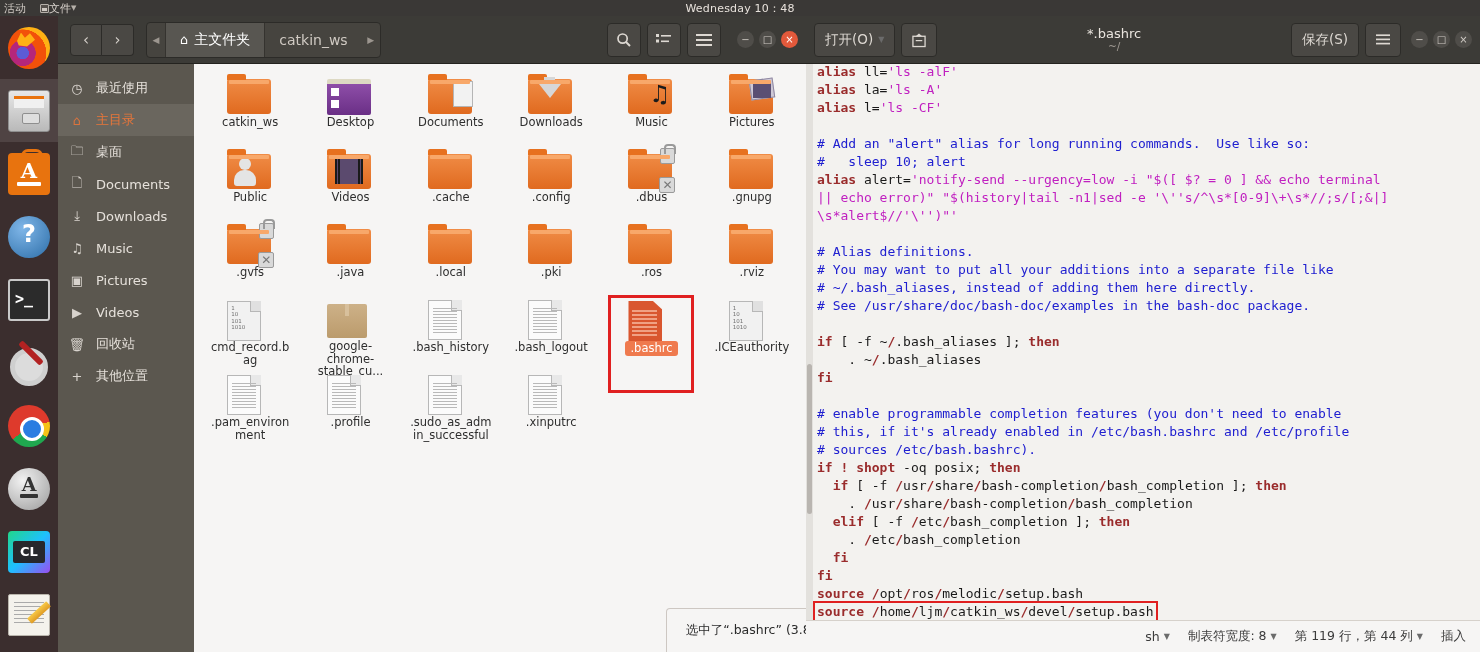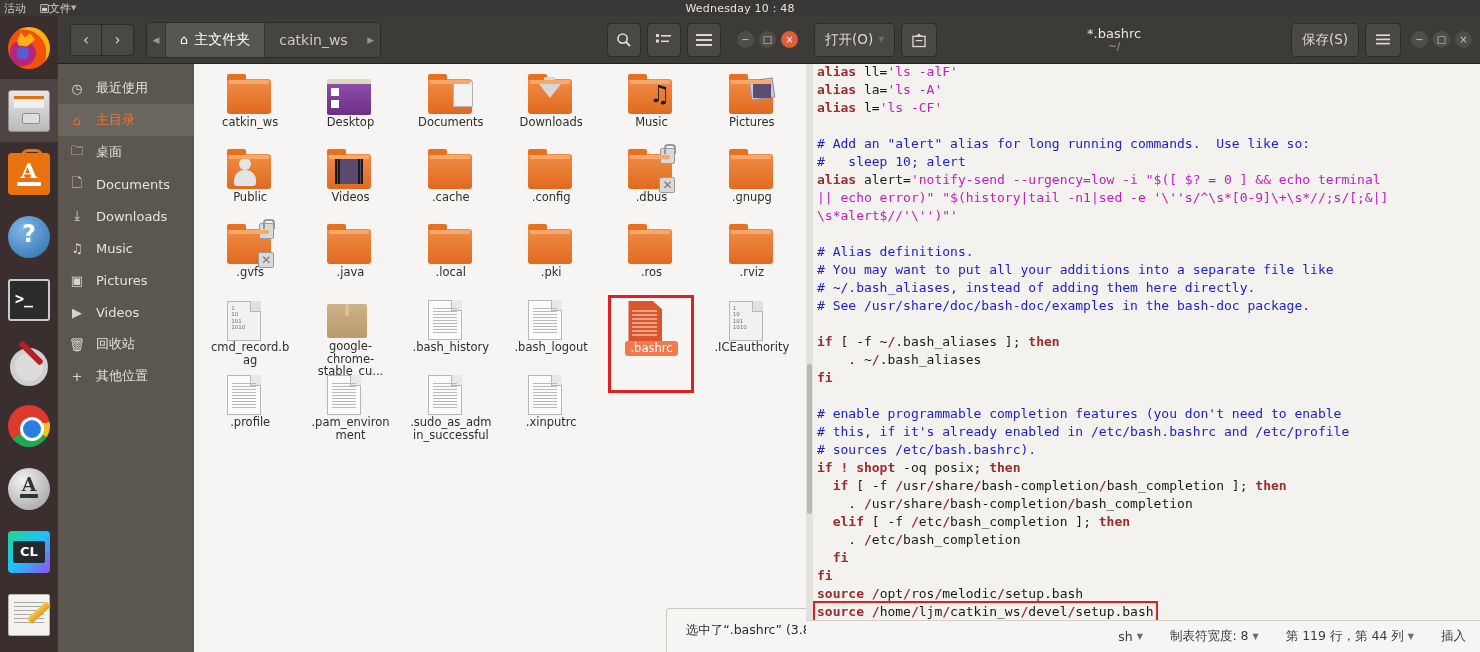--- a/index.html
+++ b/index.html
@@ -216,21 +216,21 @@
   #gscroll{position:absolute;left:0;top:0;width:7px;height:556px;background:#e3e1dd;}
   #gscroll .thumb{position:absolute;left:1px;top:300px;width:5px;height:150px;background:#b9b5b0;border-radius:3px;}
   pre#code{position:absolute;left:7px;top:-1px;margin:0;padding:0 4px;
     font-family:"DejaVu Sans Mono","Liberation Mono",monospace;
     font-size:13px;line-height:18px;color:#1a1a1a;white-space:pre;}
   .kw{color:#9a2c2c;font-weight:bold;}
   .cm{color:#2020d0;}
   .st{color:#c020c0;}
   .hl-box{outline:2px solid #e02020;display:inline-block;padding:0 2px;margin:0 -2px;}
   #gedit-status{height:32px;background:#f6f5f4;border-top:1px solid #d6d1cb;
-    display:flex;align-items:center;justify-content:flex-end;gap:27px;padding-right:14px;
+    display:flex;align-items:center;justify-content:flex-end;gap:18px;padding-right:14px;
     font-size:12.5px;color:#3b3b3b;}
   .st-item{display:flex;align-items:center;gap:4px;}
   .tri{font-size:8px;color:#6b6b6b;}
 </style>
 </head>
 <body>
 
 <div id="root">
 
   <div id="top-panel">
@@ -546,29 +546,29 @@
               </div>
             </div>
             <div class="flabel">.ICEauthority</div>
           </div>
           <div class="fitem">
             <div class="ficon">
               <div class="docico">
                 <span class="lines"></span>
               </div>
             </div>
-            <div class="flabel">.profile</div>
+            <div class="flabel">.pam_environment</div>
           </div>
           <div class="fitem">
             <div class="ficon">
               <div class="docico">
                 <span class="lines"></span>
               </div>
             </div>
-            <div class="flabel">.pam_environment</div>
+            <div class="flabel">.profile</div>
           </div>
           <div class="fitem">
             <div class="ficon">
               <div class="docico">
                 <span class="lines"></span>
               </div>
             </div>
             <div class="flabel">.sudo_as_admin_successful</div>
           </div>
           <div class="fitem">

